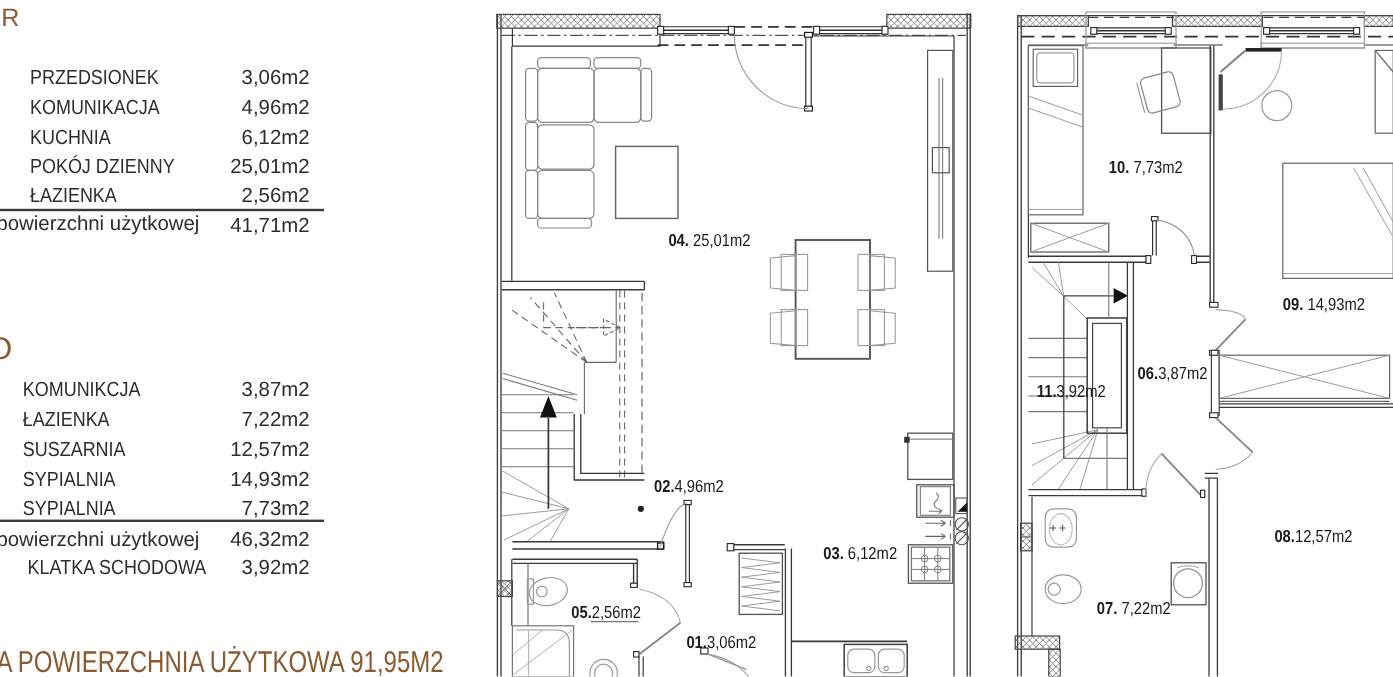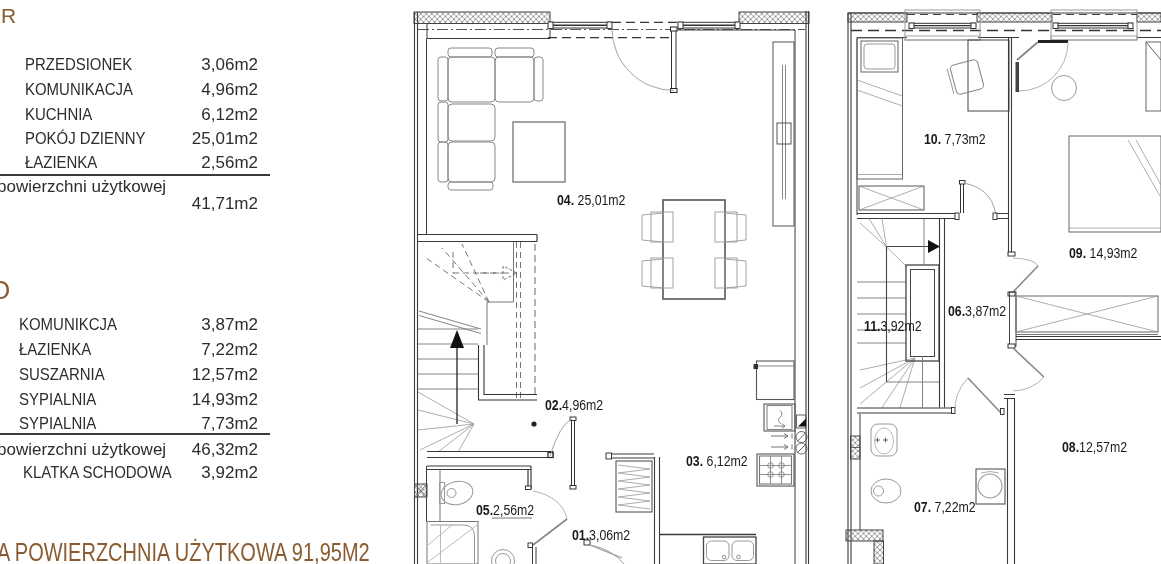--- a/index.html
+++ b/index.html
@@ -22,21 +22,21 @@
 <div class="nm cap" style="left:25px;top:105px">KUCHNIA</div>
 <div class="vl" style="top:105px">6,12m2</div>
 <div class="nm cap" style="left:25px;top:129px">POKÓJ DZIENNY</div>
 <div class="vl" style="top:129px">25,01m2</div>
 <div class="nm cap" style="left:25px;top:153px">ŁAZIENKA</div>
 <div class="vl" style="top:153px">2,56m2</div>
 
 <div class="rule" style="top:174px"></div>
 
 <div class="nm" style="left:-3px;top:177px">powierzchni użytkowej</div>
-<div class="vl" style="top:194px">41,71m2</div>
+<div class="vl" style="top:178px">41,71m2</div>
 
 <div class="hd" style="left:-10px;top:277px;font-size:26px;line-height:26px">O</div>
 
 <div class="nm cap" style="left:19px;top:315px">KOMUNIKCJA</div>
 <div class="vl" style="top:315px">3,87m2</div>
 <div class="nm cap" style="left:19px;top:340px">ŁAZIENKA</div>
 <div class="vl" style="top:340px">7,22m2</div>
 <div class="nm cap" style="left:19px;top:365px">SUSZARNIA</div>
 <div class="vl" style="top:365px">12,57m2</div>
 <div class="nm cap" style="left:19px;top:390px">SYPIALNIA</div>

